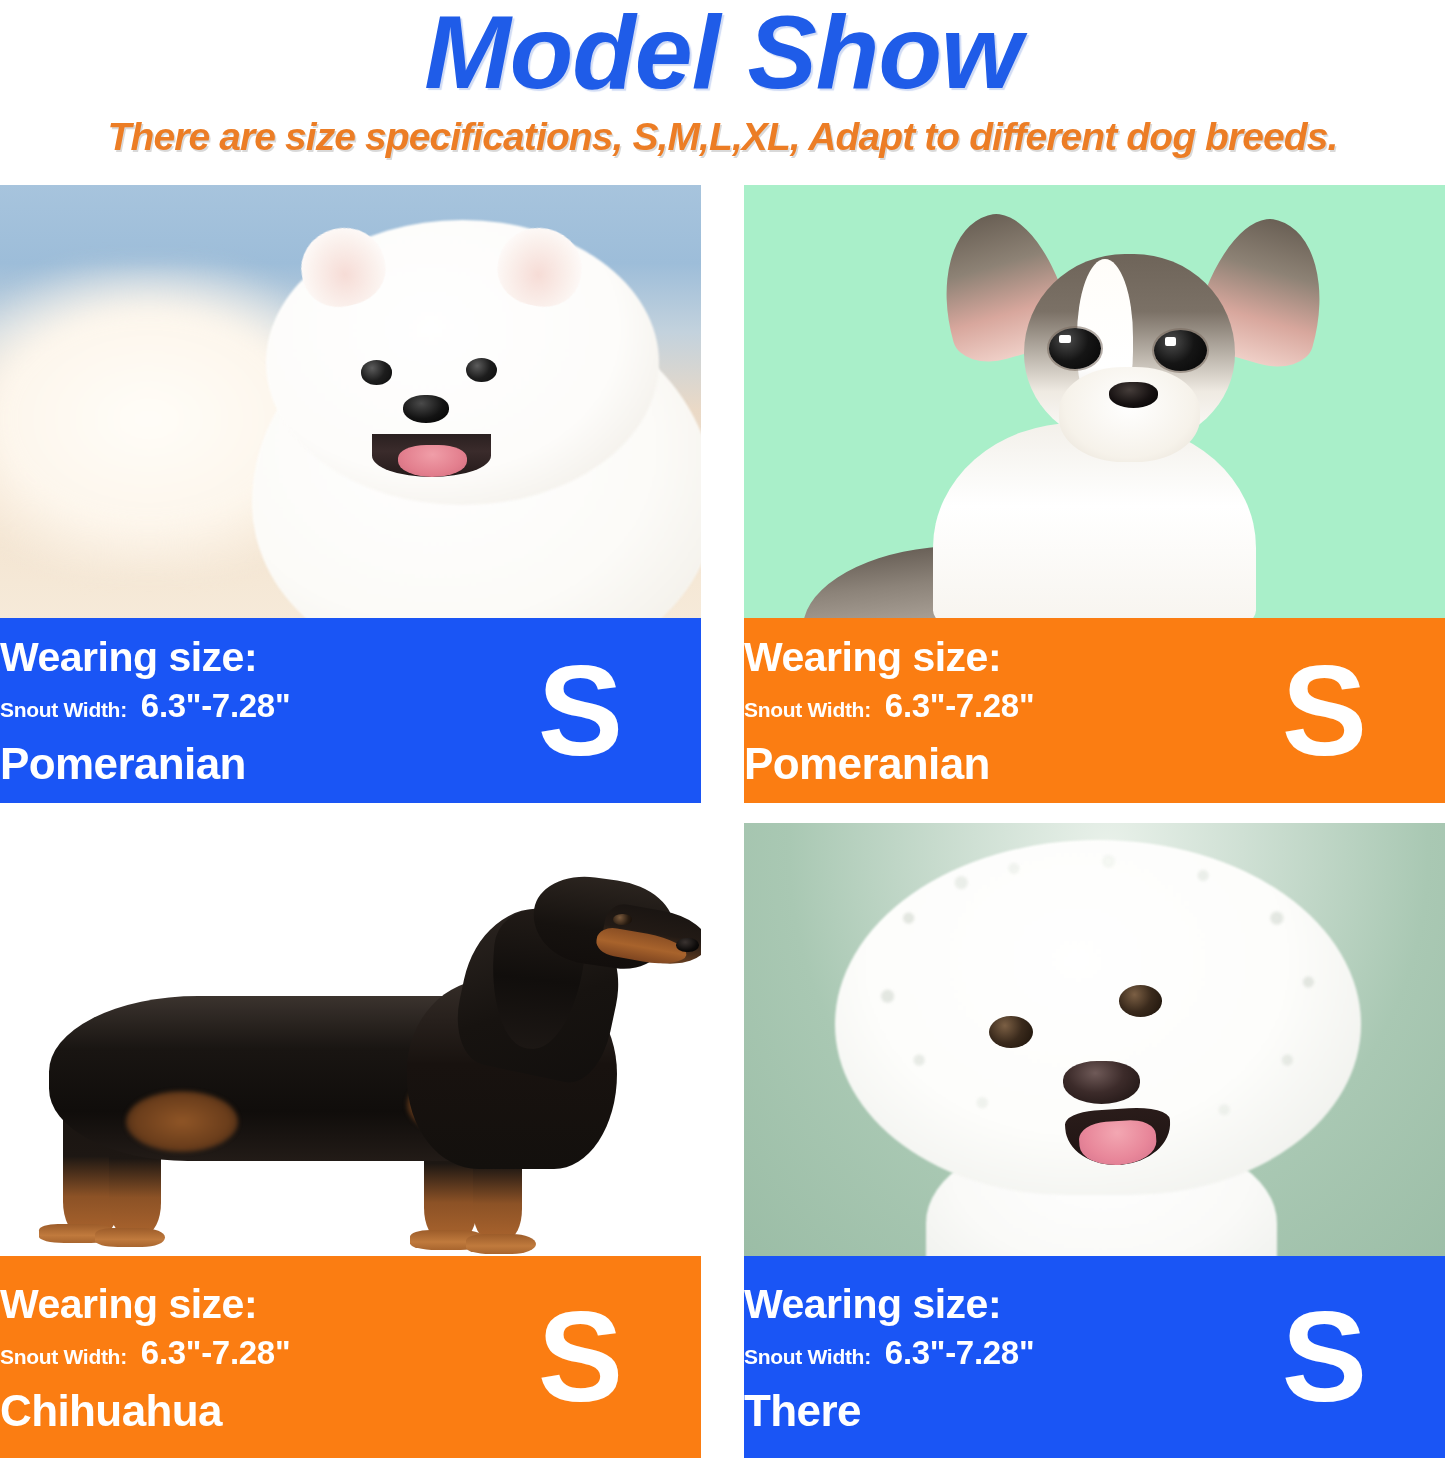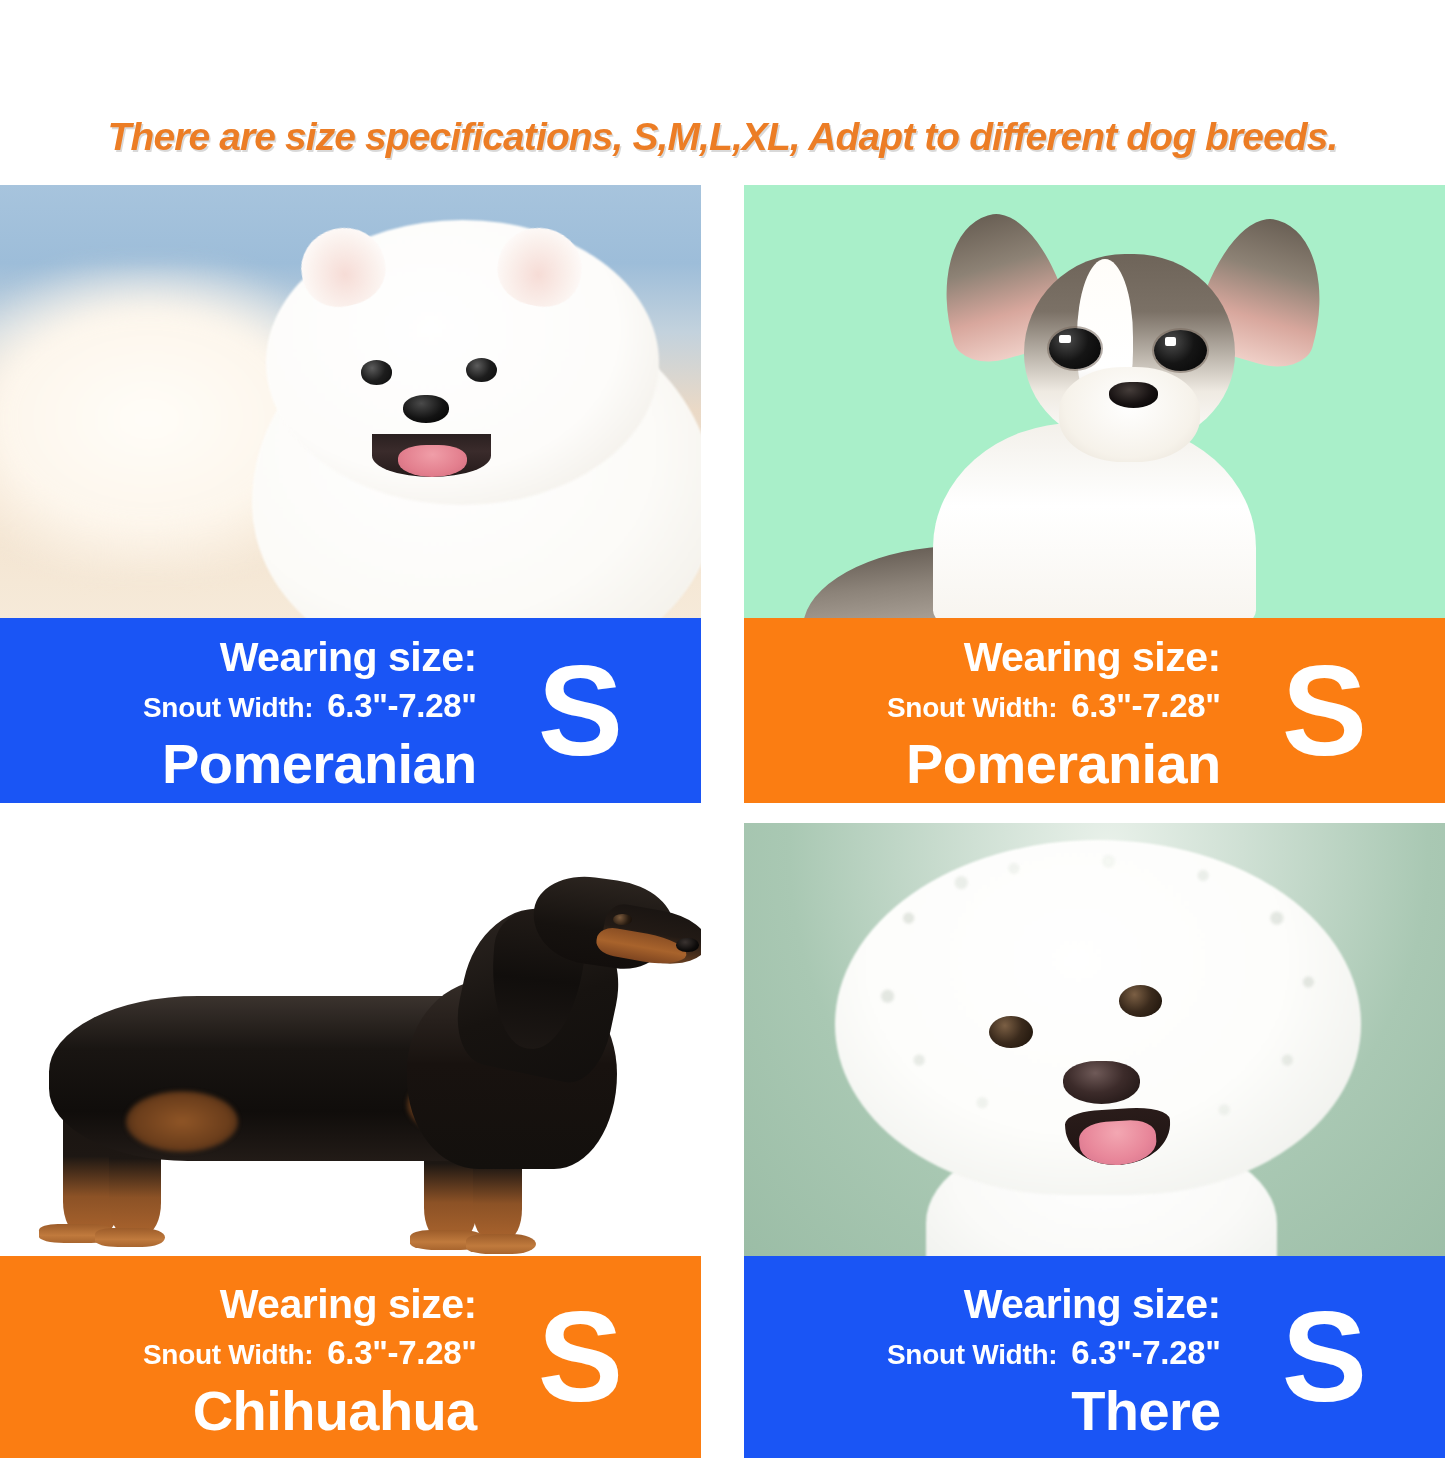--- a/index.html
+++ b/index.html
@@ -71,53 +71,53 @@
   .row-bottom .bar{top:433px;height:202px;}
   .bar.blue{background:#1a55f5;}
   .bar.orange{background:#fb7d12;}
 
   .bar-text{
     position:absolute;left:0;top:0;
     width:68%;
     height:100%;
     display:flex;
     flex-direction:column;
-    align-items:flex-end;
+    align-items:flex-start;
     justify-content:center;
     color:#ffffff;
   }
   .wearing{
     font-size:41px;
     font-weight:bold;
     letter-spacing:-0.5px;
     line-height:48px;
     margin-bottom:6px;
     white-space:nowrap;
   }
   .snout-row{
     font-size:0;
     white-space:nowrap;
     line-height:38px;
     margin-bottom:4px;
   }
   .snout-label{
-    font-size:28px;
+    font-size:21px;
     font-weight:bold;
     letter-spacing:-0.3px;
     vertical-align:baseline;
   }
   .snout-value{
     font-size:33px;
     font-weight:bold;
     letter-spacing:-0.3px;
     margin-left:14px;
     vertical-align:baseline;
   }
   .breed{
-    font-size:56px;
+    font-size:44px;
     font-weight:bold;
     letter-spacing:-0.6px;
     line-height:48px;
     white-space:nowrap;
   }
   .size-letter{
     position:absolute;
     right:78px;
     top:50%;
     transform:translateY(-50%);
@@ -391,20 +391,21 @@
   .poo-tongue{
     position:absolute;left:12%;top:22%;width:74%;height:78%;
     background:radial-gradient(ellipse at 50% 26%, #f3a7b2 0%, #e8879a 58%, #d4708a 100%);
     border-radius:40% 40% 55% 55%;
   }
 </style>
 </head>
 <body>
 
 <div id="header">
+  <div id="main-title">Model Show</div>
   <div id="subtitle">There are size specifications, S,M,L,XL, Adapt to different dog breeds.</div>
 </div>
 
 <div id="grid">
 
   <div class="card col-left row-top">
     <div class="photo">
       <div class="scene">
         <div class="pom-bg"></div>
         <div class="pom-blur"></div>

